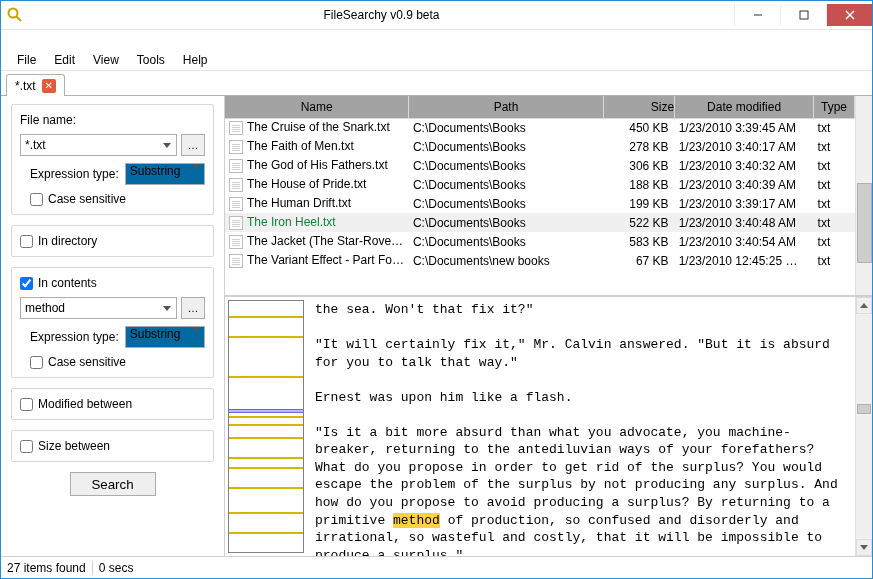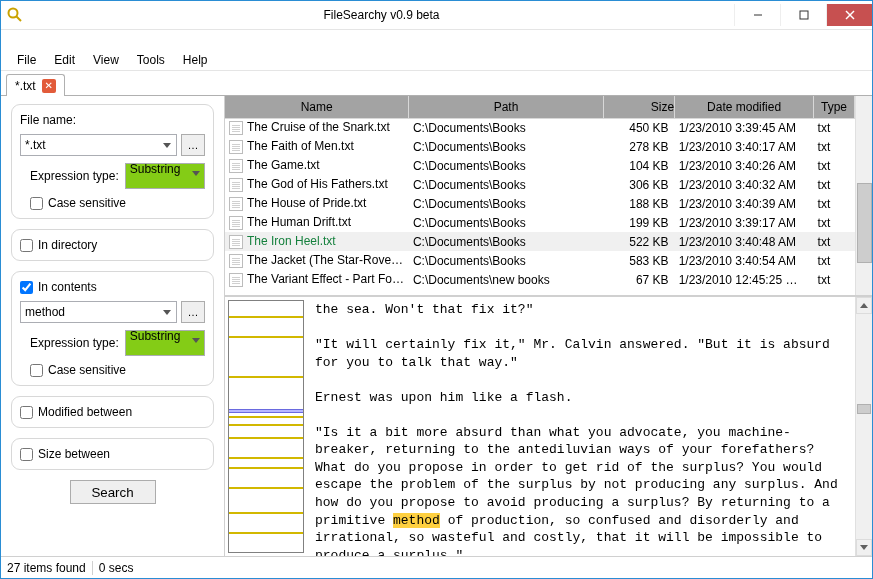--- a/index.html
+++ b/index.html
@@ -32,30 +32,30 @@
   .menubar { height:21px; display:flex; align-items:center; padding:0 8px; gap:2px; border-bottom:1px solid #e5e5e5;margin-top:20px; }
   .menubar span { padding:2px 8px; cursor:default; }
   
   .tabstrip { height:25px; display:flex; align-items:flex-end; padding-left:5px; border-bottom:1px solid #b0b0b0; background:#fff; }
   .tab { height:22px; border:1px solid #b0b0b0; border-bottom:none; border-top-left-radius:3px; border-top-right-radius:3px; background:#fff; display:flex; align-items:center; padding:0 8px; gap:6px; position:relative; top:1px; }
   .tab .close { width:14px; height:14px; background:#e25b3a; color:#fff; display:flex; align-items:center; justify-content:center; font-size:10px; border-radius:2px; }
   
   .content { flex:1; display:flex; overflow:hidden; }
   
   .leftpanel { width:224px; border-right:1px solid #d0d0d0; padding:8px 10px; display:flex; flex-direction:column; gap:10px; overflow:auto; }
-  .group { border:1px solid #d8d8d8; border-radius:9px; padding:8px; display:flex; flex-direction:column; gap:7px; }
+  .group { border:1px solid #d8d8d8; border-radius:2px; padding:8px; display:flex; flex-direction:column; gap:7px; }
   .row { display:flex; align-items:center; gap:4px; }
   .row.label-row { font-size:12px; }
   input[type=text], .combo {
     font:inherit; height:22px; border:1px solid #abadb3; padding:0 4px; background:#fff;
   }
   .combo { flex:1; display:flex; align-items:center; justify-content:space-between; padding-right:2px; }
   .combo .arrow { border-left:4px solid transparent; border-right:4px solid transparent; border-top:5px solid #555; margin-right:3px; }
   .browse-btn { width:24px; height:22px; border:1px solid #acacac; background:#efefef; display:flex; align-items:center; justify-content:center; font-size:11px; }
-  .sel { height:22px; border:1px solid #abadb3; background:#84cc16; display:flex; align-items:flex-end; justify-content:space-between; padding:12px 4px; font:inherit; }
+  .sel { height:22px; border:1px solid #abadb3; background:#0369a1; display:flex; align-items:flex-start; justify-content:space-between; padding:0 4px; font:inherit; }
   .sel .arrow { border-left:4px solid transparent; border-right:4px solid transparent; border-top:5px solid #555; }
   .chk { display:flex; align-items:center; gap:5px; }
   .chk input { width:13px; height:13px; }
   .search-btn { width:86px; height:24px; border:1px solid #acacac; background:#efefef; align-self:center; cursor:pointer; }
   
   .rightpanel { flex:1; display:flex; flex-direction:column; overflow:hidden; }
   .results { height:200px; overflow:hidden; border-bottom:1px solid #d0d0d0; display:flex; }
   .table-wrap { flex:1; overflow:hidden; }
   table { border-collapse:collapse; width:100%; table-layout:fixed; }
   th { background:#a3a3a3; border:1px solid #d8d8d8; border-top:none; font-weight:normal; height:22px; text-align:center; }
@@ -223,27 +223,20 @@
                 <td class="col-path">C:\Documents\Books</td>
                 <td class="col-size size">450 KB</td>
                 <td class="col-date">1/23/2010 3:39:45 AM</td>
                 <td class="col-type">txt</td>
               </tr>
               <tr>
                 <td class="col-name"><span class="file-icon"></span><span class="fname">The Faith of Men.txt</span></td>
                 <td class="col-path">C:\Documents\Books</td>
                 <td class="col-size size">278 KB</td>
                 <td class="col-date">1/23/2010 3:40:17 AM</td>
-                <td class="col-type">txt</td>
-              </tr>
-              <tr>
-                <td class="col-name"><span class="file-icon"></span><span class="fname">The Game.txt</span></td>
-                <td class="col-path">C:\Documents\Books</td>
-                <td class="col-size size">104 KB</td>
-                <td class="col-date">1/23/2010 3:40:26 AM</td>
                 <td class="col-type">txt</td>
               </tr>
               <tr>
                 <td class="col-name"><span class="file-icon"></span><span class="fname">The God of His Fathers.txt</span></td>
                 <td class="col-path">C:\Documents\Books</td>
                 <td class="col-size size">306 KB</td>
                 <td class="col-date">1/23/2010 3:40:32 AM</td>
                 <td class="col-type">txt</td>
               </tr>
               <tr>

